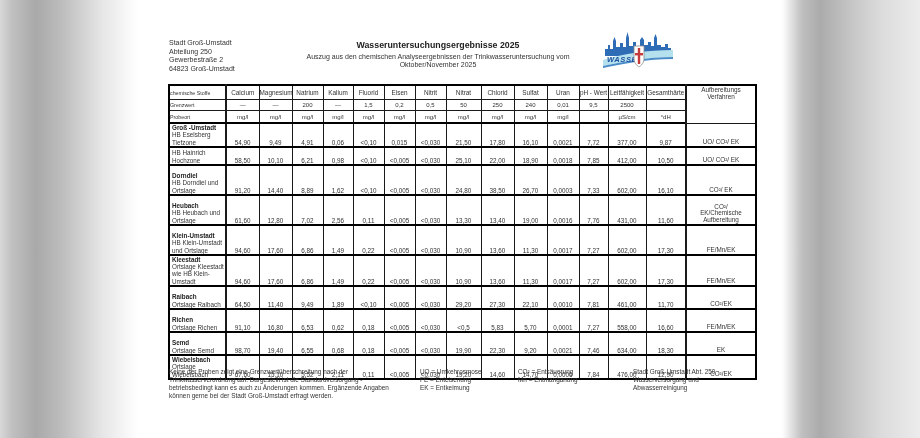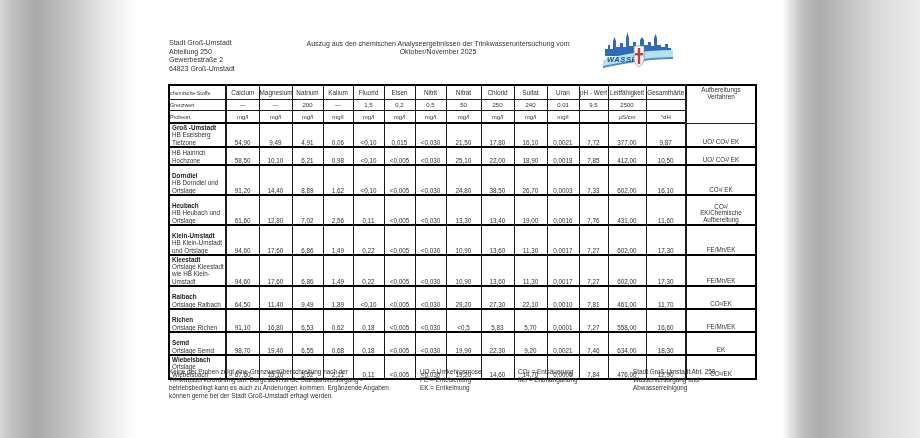--- a/index.html
+++ b/index.html
@@ -56,20 +56,21 @@
 <div class="doc">
 
   <div class="address">
       <div>Stadt Groß-Umstadt</div>
       <div>Abteilung 250</div>
       <div>Gewerbestraße 2</div>
       <div>64823 Groß-Umstadt</div>
     </div>
 
   <div class="titleblock">
+    <div class="title">Wasseruntersuchungsergebnisse 2025</div>
     <div class="subtitle">Auszug aus den chemischen Analyseergebnissen der Trinkwasseruntersuchung vom</div>
     <div class="subtitle">Oktober/November 2025</div>
   </div>
 
   <svg class="logo" viewBox="0 0 72 46">
 
     <path fill="#2e6db6" d="M2 27 L2 20 L5 20 L5 16 L7 16 L7 20 L10 20 L10 12 L11.5 8 L13 12 L13 18 L17 18 L17 14 L20 14 L20 18 L23 18 L23 9 L24.5 3 L26 9 L26 17 L30 17 L30 13 L33 13 L33 17 L37 17 L37 11 L39 8 L41 11 L41 16 L45 16 L45 13 L48 13 L48 17 L51 17 L51 9 L52.5 5 L54 9 L54 16 L58 16 L58 18 L62 18 L62 15 L65 15 L65 19 L68 19 L68 27 Z"></path>
 
     <path fill="#b5e0ee" d="M0 31 C 18 25, 45 21, 70 21 L70 28 C 45 28, 18 33, 0 37 Z"></path>
     <path fill="#4a8cc8" d="M0 37 C 18 33, 45 28, 70 28 L70 30 C 45 30, 18 35, 0 39 Z"></path>

